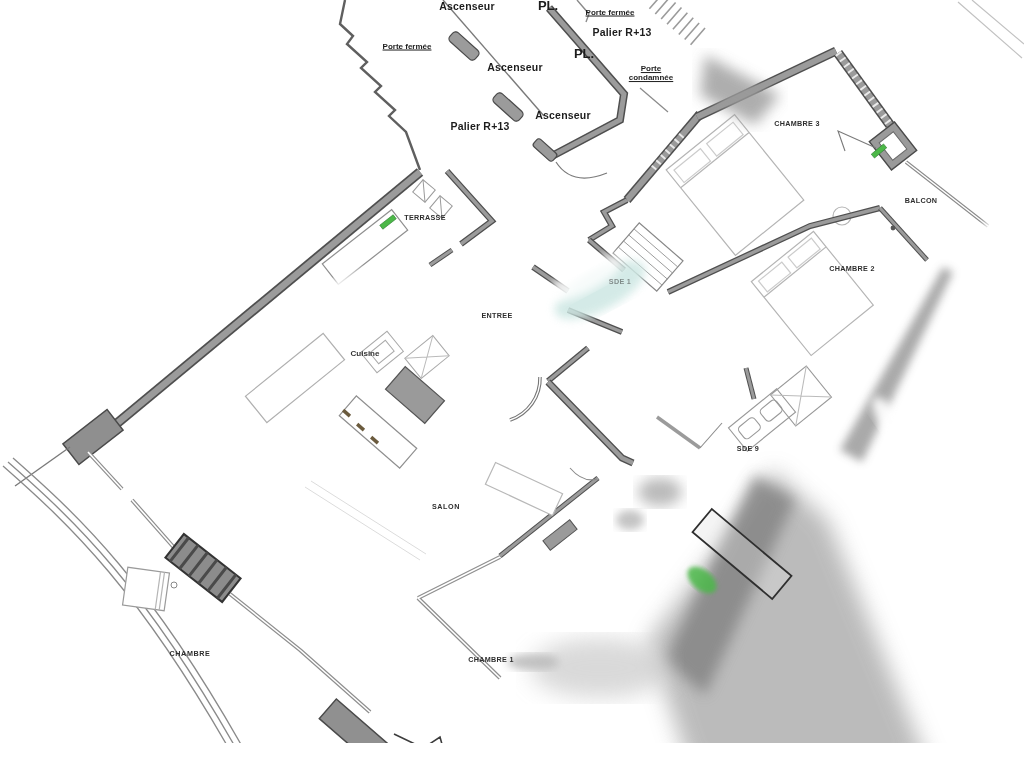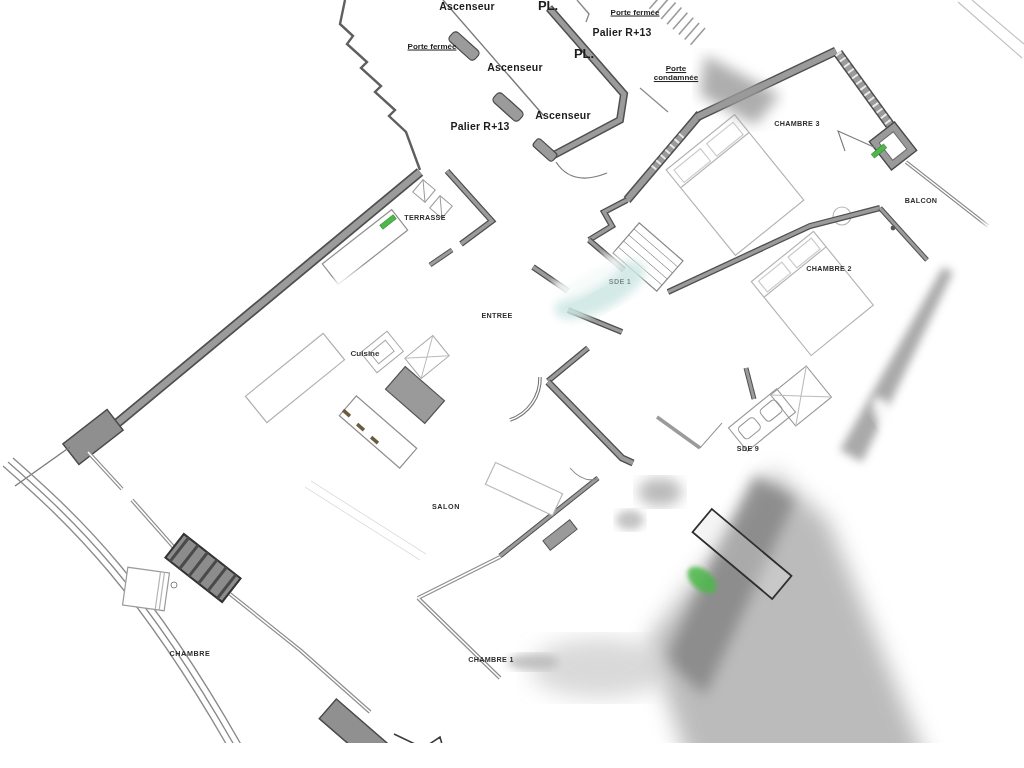--- a/index.html
+++ b/index.html
@@ -3,21 +3,21 @@
 <meta charset="utf-8">
 <style>
   html,body{margin:0;padding:0;background:#fff;}
   #plan{position:relative;width:1024px;height:743px;background:#ffffff;overflow:hidden;
         font-family:"Liberation Sans",sans-serif;}
   #plan svg{position:absolute;left:0;top:0;}
   .lbl{position:absolute;transform:translate(-50%,-50%);color:#1d1d1d;font-weight:bold;
        white-space:nowrap;text-align:center;line-height:1.12;}
   .big{font-size:10.5px;letter-spacing:.2px;}
   .mid{font-size:13px;}
-  .door{font-size:8px;margin-left:25px;}
+  .door{font-size:8px;}
   .small{font-size:7.2px;letter-spacing:.3px;color:#2e2e2e;text-align:right;}
   .cuis{font-size:8px;color:#333;margin-left:27px;}
   .u{text-decoration:underline;}
   .two{white-space:normal;width:50px;}
   .dim{opacity:.5;}
   .sp{letter-spacing:.6px;margin-top:36px;}
 </style>
 </head>
 <body>
 
@@ -272,17 +272,17 @@
 <div class="lbl door u" style="left:407px;top:47px">Porte fermée</div>
 
 <div class="lbl small" style="left:425px;top:218px">TERRASSE</div>
 <div class="lbl small" style="left:497px;top:316px">ENTREE</div>
 <div class="lbl small dim" style="left:620px;top:282px">SDE 1</div>
 <div class="lbl cuis" style="left:338px;top:354px">Cuisine</div>
 <div class="lbl small sp" style="left:446px;top:471px">SALON</div>
 <div class="lbl small" style="left:491px;top:660px">CHAMBRE 1</div>
 <div class="lbl small sp" style="left:190px;top:618px">CHAMBRE</div>
 <div class="lbl small" style="left:748px;top:449px">SDE 9</div>
-<div class="lbl small" style="left:829px;top:269px">CHAMBRE 2</div>
+<div class="lbl small" style="left:852px;top:269px">CHAMBRE 2</div>
 <div class="lbl small" style="left:797px;top:124px">CHAMBRE 3</div>
 <div class="lbl small" style="left:921px;top:201px">BALCON</div>
 
 </div>
 
 </body></html>

